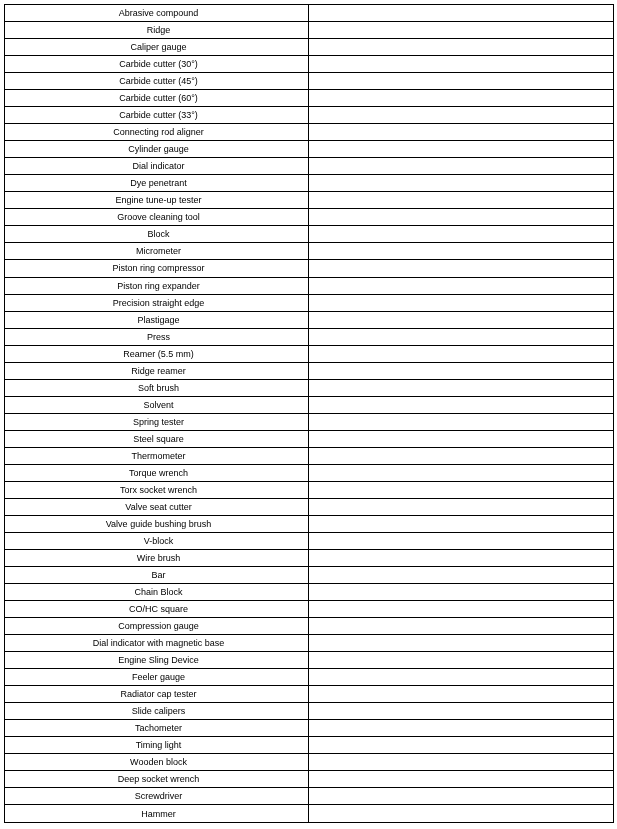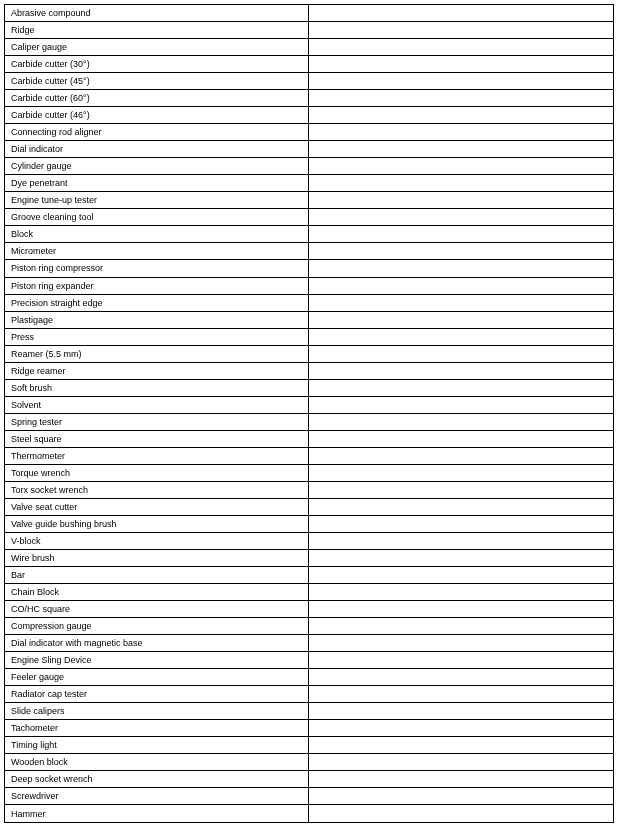--- a/index.html
+++ b/index.html
@@ -11,20 +11,21 @@
     width: 617px;
     height: 829px;
     overflow: hidden;
     font-family: "Liberation Sans", sans-serif;
   }
   .page {
     position: relative;
     width: 617px;
     height: 829px;
     background: #ffffff;
+    text-align: center;
   }
   table.tools-table {
     position: absolute;
     left: 4px;
     top: 4px;
     width: 609px;
     height: 819px;
     border-collapse: collapse;
     table-layout: fixed;
   }
@@ -70,33 +71,33 @@
         </tr>
         <tr>
           <td>Carbide cutter (45°)</td>
           <td></td>
         </tr>
         <tr>
           <td>Carbide cutter (60°)</td>
           <td></td>
         </tr>
         <tr>
-          <td>Carbide cutter (46°)</td>
+          <td>Carbide cutter (33°)</td>
           <td></td>
         </tr>
         <tr>
           <td>Connecting rod aligner</td>
           <td></td>
         </tr>
         <tr>
+          <td>Cylinder gauge</td>
+          <td></td>
+        </tr>
+        <tr>
           <td>Dial indicator</td>
-          <td></td>
-        </tr>
-        <tr>
-          <td>Cylinder gauge</td>
           <td></td>
         </tr>
         <tr>
           <td>Dye penetrant</td>
           <td></td>
         </tr>
         <tr>
           <td>Engine tune-up tester</td>
           <td></td>
         </tr>

